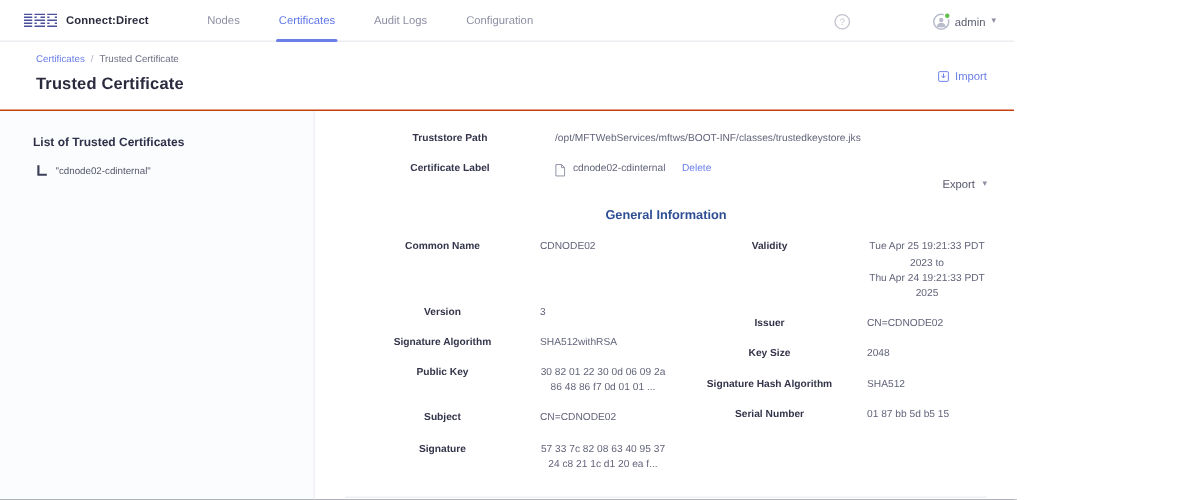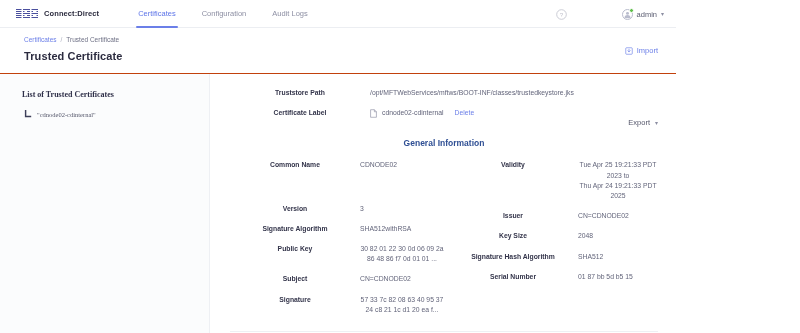--- a/index.html
+++ b/index.html
@@ -70,21 +70,20 @@
     position:absolute; right:18px; top:18px;
     display:flex; align-items:center; gap:4px;
     font-size:7.5px; color:#6b7fe8; cursor:pointer;
   }
 
   
   .body-wrap { display:flex; height: calc(333px - 28px - 46px); }
   .sidebar {
     width:210px; background:#fbfcfd; border-right:1px solid #eef0f4;
     padding: 16px 0 0 22px;
-    font-family: Liberation Serif, serif;
   }
   .sidebar-title { font-size:8px; font-weight:bold; color:#2f3049; margin-bottom:11px; }
   .tree-item { display:flex; align-items:center; gap:5px; padding-left:2px; cursor:pointer;}
   .tree-elbow { flex:none; }
   .tree-label { font-size:6.5px; color:#55576b; }
 
   .main {
     flex:1; background:#ffffff; padding: 14px 18px 0 20px; position:relative;
     overflow:hidden;
     text-align:center;
@@ -140,23 +139,24 @@
             <rect x="31" y="8" width="13" height="2"></rect>
           <rect x="31" y="12" width="3" height="2"></rect>
             <rect x="41" y="12" width="3" height="2"></rect>
           <rect x="31" y="16" width="13" height="2"></rect>
         </g>
       </svg>
       <span class="brand-name">Connect:Direct</span>
     </div>
 
     <div class="nav-tabs">
+      <div class="nav-tab">Nodes</div>
       <div class="nav-tab active">Certificates</div>
+      <div class="nav-tab">Audit Logs</div>
       <div class="nav-tab">Configuration</div>
-      <div class="nav-tab">Audit Logs</div>
     </div>
 
     <div class="top-right">
       <svg class="help-icon" viewBox="0 0 16 16">
         <circle cx="8" cy="8" r="7" fill="none" stroke="#8d8fa3" stroke-width="1.2"></circle>
         <text x="8" y="11.5" font-size="9" text-anchor="middle" fill="#8d8fa3" font-family="Liberation Sans, sans-serif">?</text>
       </svg>
       <div class="user-chip">
         <span class="avatar-wrap">
           <svg class="avatar" viewBox="0 0 16 16">

